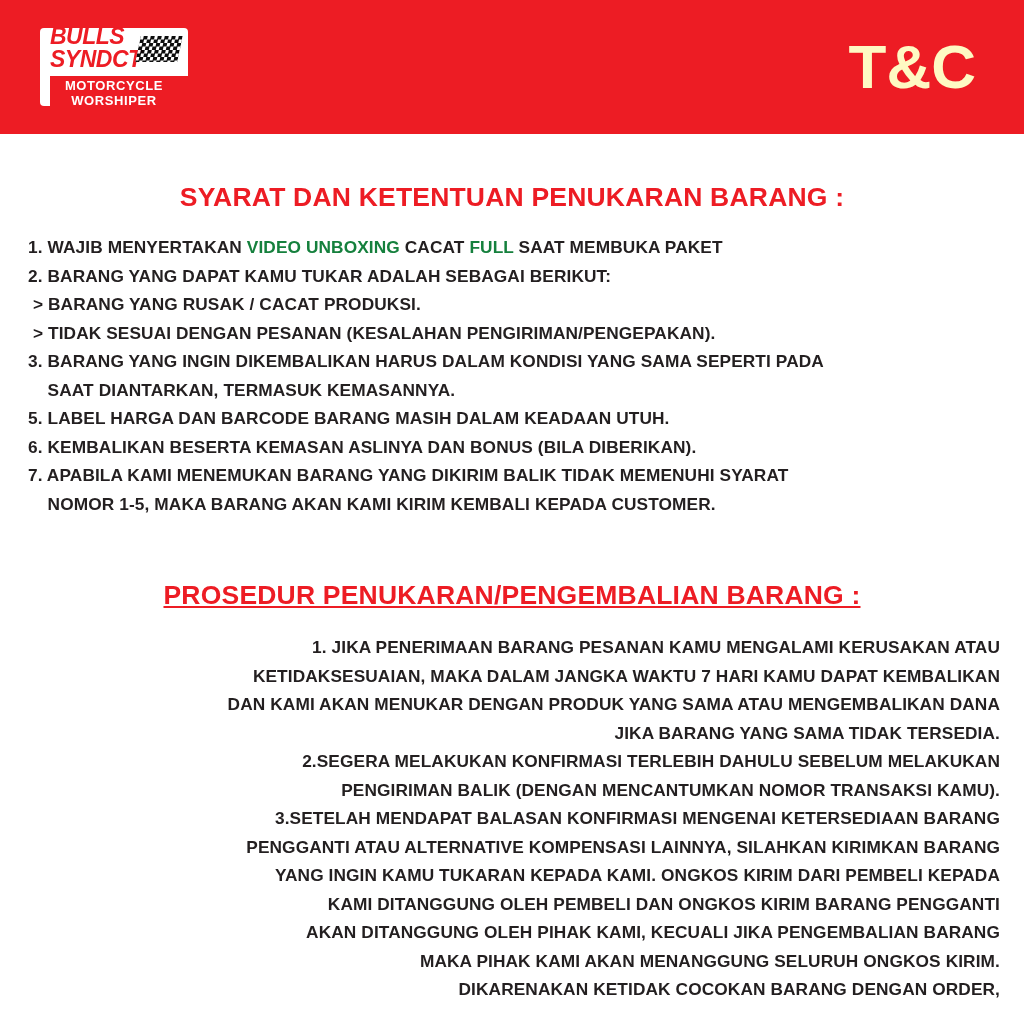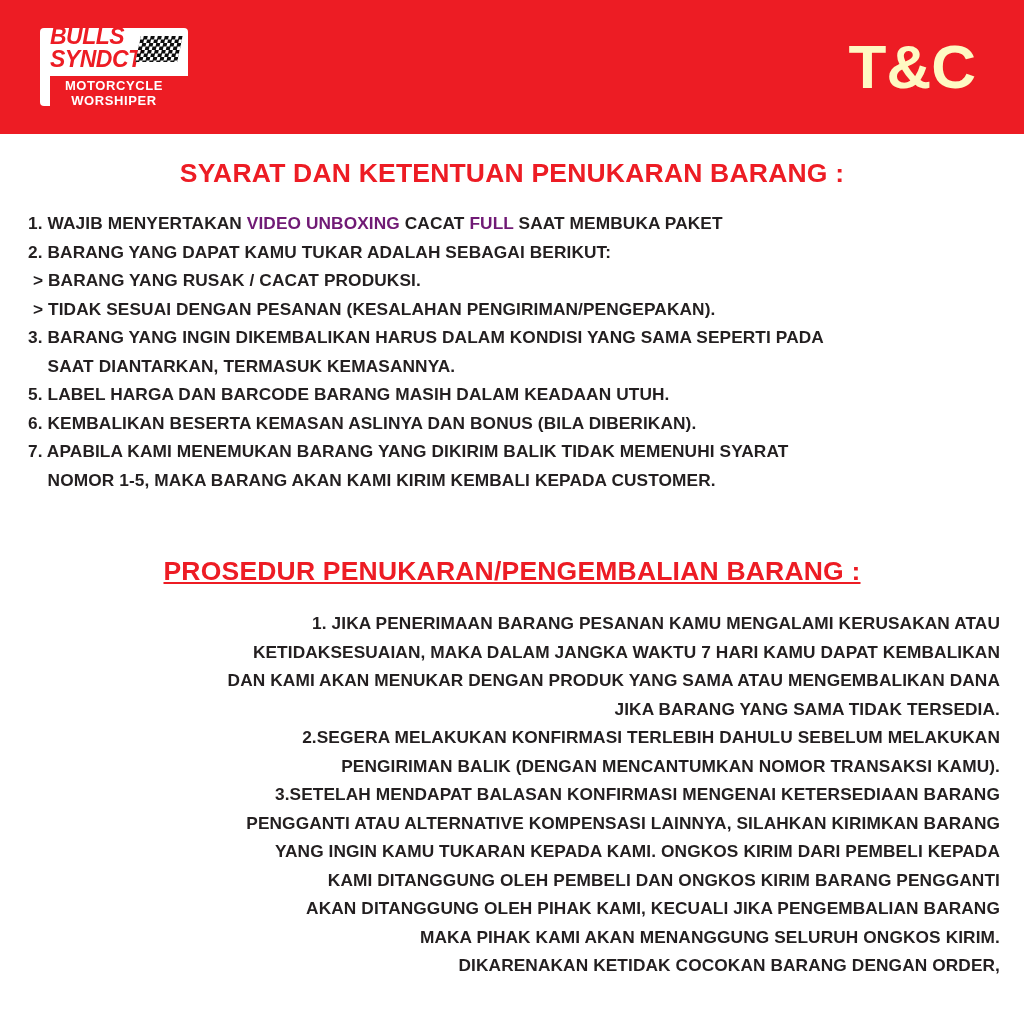--- a/index.html
+++ b/index.html
@@ -88,37 +88,37 @@
   }
 
   .section-title {
     text-align: center;
     color: #ED1C24;
     font-weight: bold;
     font-size: 26.5px;
     letter-spacing: 0.2px;
     font-family: "Liberation Sans", sans-serif;
   }
-  .section-title.first { margin-top: 24px; }
+  .section-title.first { margin-top: 48px; }
   .section-title.second { margin-top: 6px; text-decoration: underline; }
 
   .list {
     margin-top: 20px;
     padding-left: 4px;
   }
   .line {
     color: #231f20;
     font-weight: bold;
     font-size: 17.3px;
     line-height: 28.5px;
     letter-spacing: 0.1px;
     white-space: pre;
     font-family: "Liberation Sans", sans-serif;
   }
-  .line .hl { color: #701a75; }
+  .line .hl { color: #15803d; }
 
   .spacer-1 { height: 56px; }
   .list-2 { margin-top: 22px; text-align: right; }
 </style>
 </head>
 <body>
 
 <div class="header">
   <div class="logo-box">
     <div class="logo-flag"></div>

